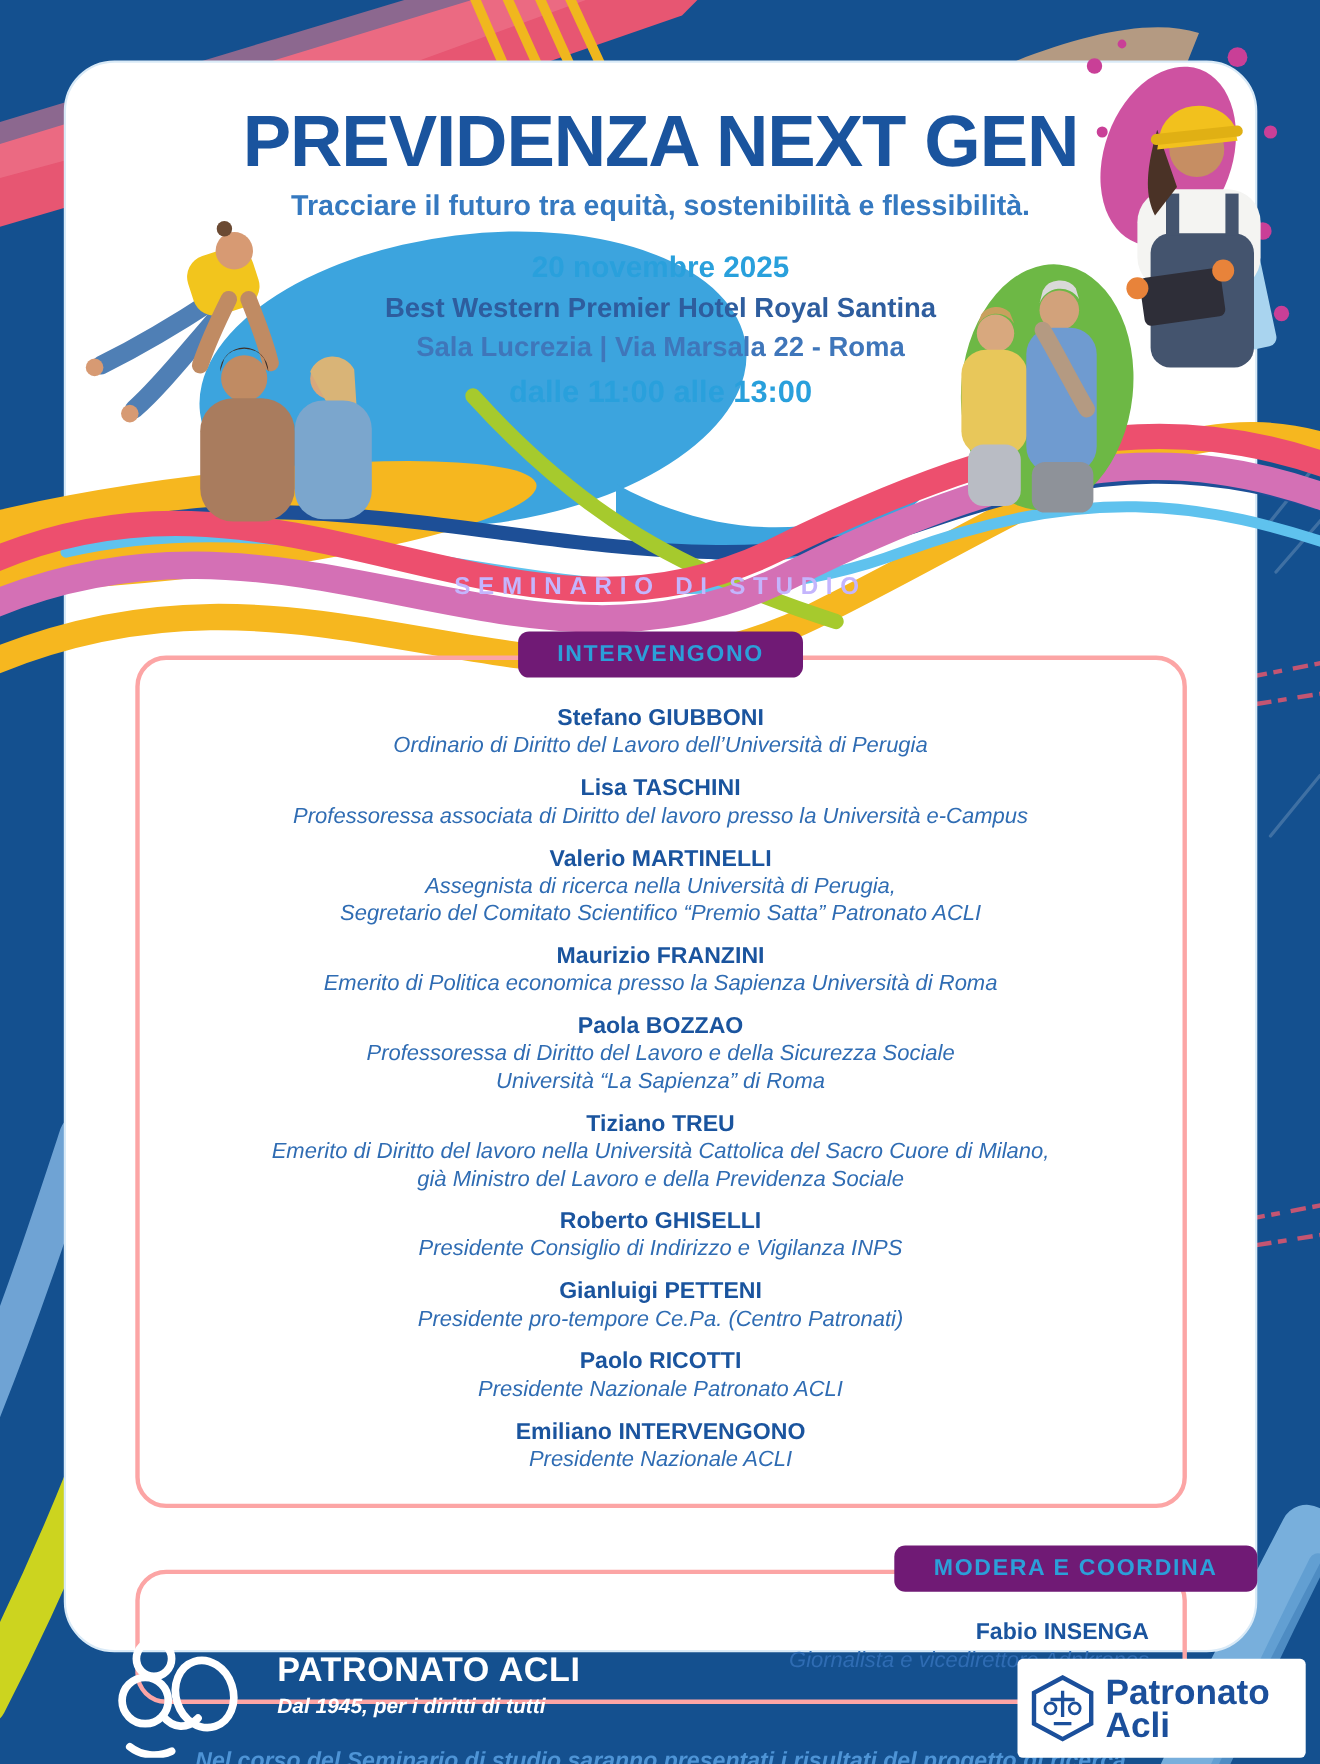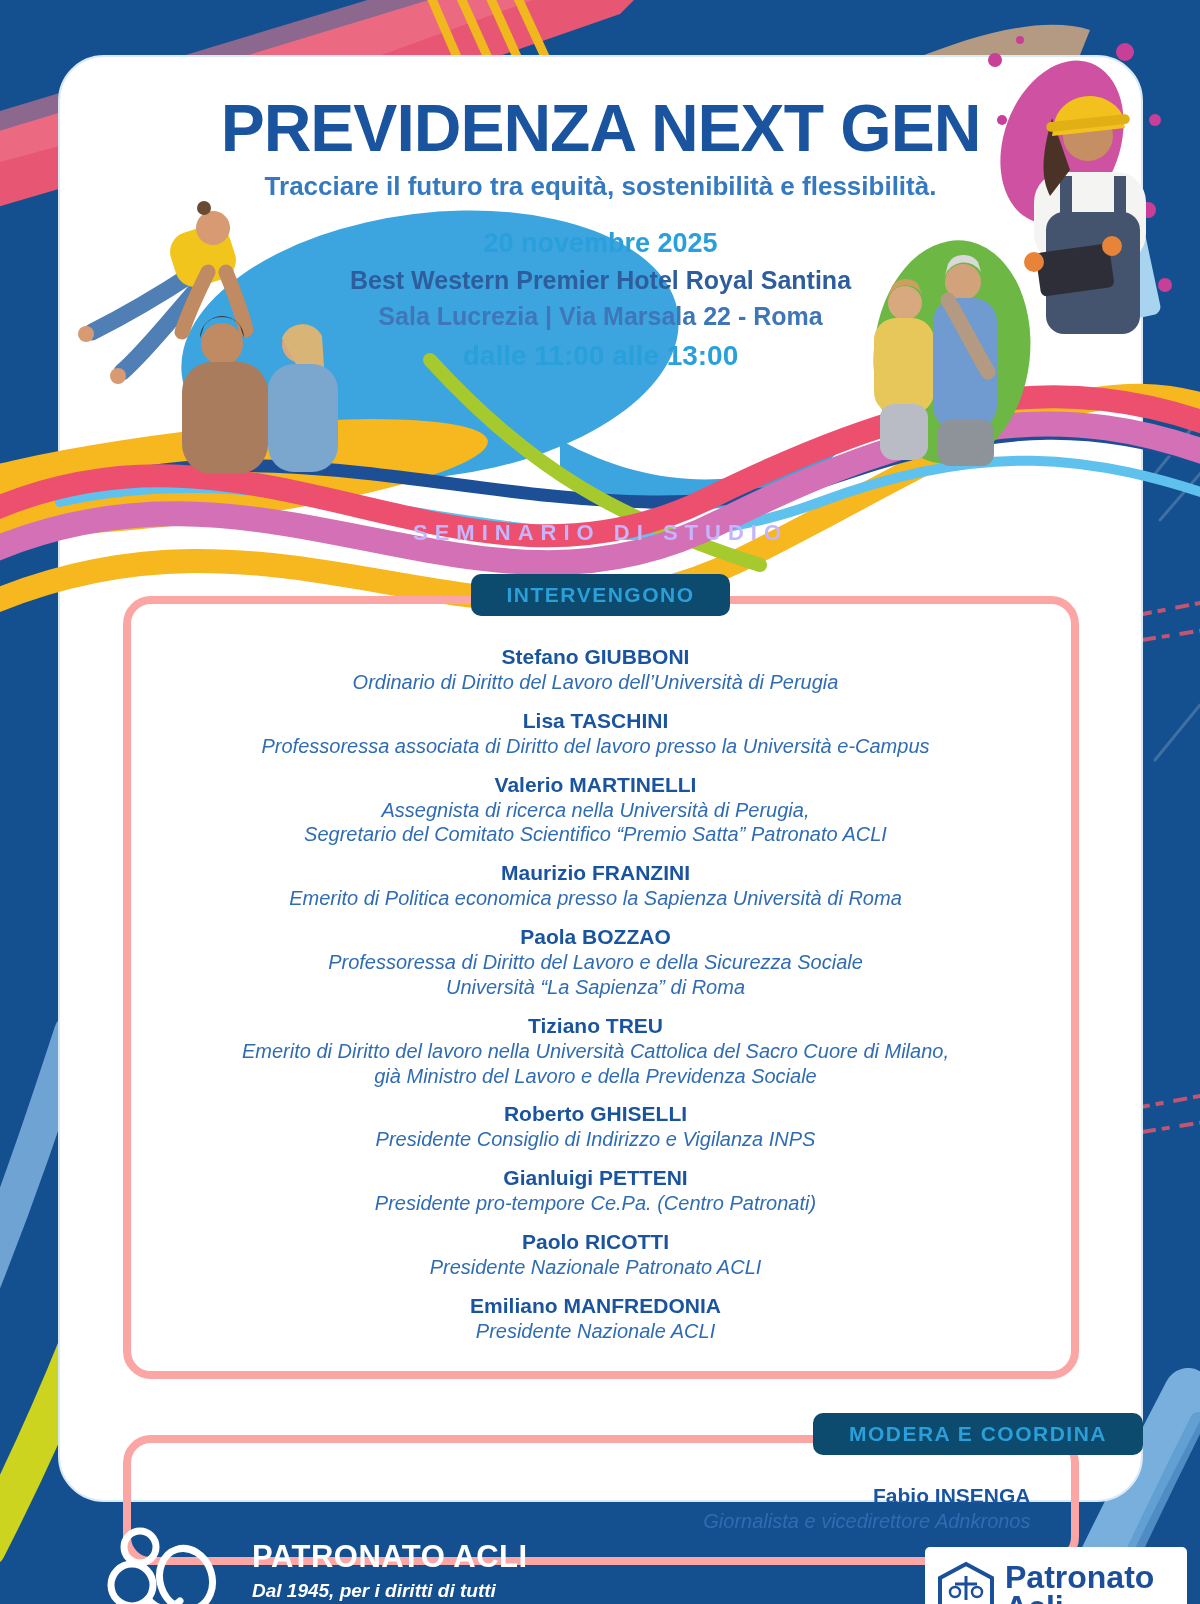--- a/index.html
+++ b/index.html
@@ -12,32 +12,32 @@
   .fg-decor{z-index:2;}
   .content{position:absolute;left:58px;top:55px;width:1085px;z-index:3;text-align:center;}
   .title{margin-top:40px;font-size:66px;font-weight:800;letter-spacing:-1px;color:#1a549e;line-height:1.0;}
   .subtitle{margin-top:10px;font-size:26px;font-weight:600;color:#3579c0;}
   .date-line{margin-top:26px;font-size:27px;font-weight:800;color:#29a0dc;}
   .venue-line{margin-top:7px;font-size:25px;font-weight:800;color:#2e5d9e;text-align:center;}
   .address-line{margin-top:7px;font-size:25px;font-weight:700;color:#3f76ba;}
   .time-line{margin-top:9px;font-size:28px;font-weight:800;color:#29a0dc;}
   .kind-heading{margin-top:148px;font-size:22px;font-weight:700;letter-spacing:7px;color:#c4b5fd;}
   .panel{margin-top:28px;}
-  .pill{display:inline-block;position:relative;z-index:4;background:#0c4a6e;color:#2b9fd9;
+  .pill{display:inline-block;position:relative;z-index:4;background:#701a75;color:#2b9fd9;
         font-size:21px;font-weight:800;letter-spacing:1.5px;padding:9px 36px;border-radius:10px;}
-  .panel-box{width:956px;margin:-20px auto 0 auto;border:8px solid #fca5a5;border-radius:28px;
-             padding:40px 40px 14px 30px;box-sizing:border-box;background:transparent;}
+  .panel-box{width:956px;margin:-20px auto 0 auto;border:4px solid #fca5a5;border-radius:28px;
+             padding:40px 30px 14px 30px;box-sizing:border-box;background:transparent;}
   .speaker{margin-bottom:13px;}
   .speaker-name{font-size:21px;font-weight:800;color:#1a549e;line-height:1.24;}
   .speaker-desc{font-size:20px;font-style:italic;font-weight:500;color:#2f6cb3;line-height:1.24;}
   .moderator-panel{margin-top:34px;text-align:right;}
   .moderator-panel .panel-box{padding-bottom:10px;}
   .note{margin-top:36px;line-height:1.55;}
   .note-light{font-size:21px;font-style:italic;font-weight:600;color:#4e94d6;}
-  .footer{position:absolute;left:0;top:1505px;width:1200px;height:99px;z-index:3;}
+  .footer{position:absolute;left:0;top:1466px;width:1200px;height:99px;z-index:3;}
   .footer-left{position:absolute;left:88px;top:12px;display:flex;align-items:flex-start;}
   .logo80{width:150px;height:120px;}
   .org-block{margin-left:14px;margin-top:22px;text-align:left;}
   .org-name{font-size:31px;font-weight:800;color:#ffffff;letter-spacing:0.5px;}
   .org-tagline{font-size:19px;font-style:italic;font-weight:600;color:#ffffff;margin-top:5px;}
   .footer-badge{position:absolute;left:925px;top:42px;width:262px;height:90px;background:#ffffff;
                 border-radius:5px;display:flex;align-items:center;padding:8px 10px;box-sizing:border-box;}
   .badge-text{margin-left:8px;text-align:left;line-height:0.95;}
   .badge-line{font-size:32px;font-weight:800;color:#1b4f9b;}
 </style>
@@ -227,21 +227,21 @@
           </div>
 
           <div class="speaker">
             <div class="speaker-name">Paolo RICOTTI</div>
             <div>
               <div class="speaker-desc">Presidente Nazionale Patronato ACLI</div>
             </div>
           </div>
 
           <div class="speaker">
-            <div class="speaker-name">Emiliano MANFREDONIA</div>
+            <div class="speaker-name">Emiliano INTERVENGONO</div>
             <div>
               <div class="speaker-desc">Presidente Nazionale ACLI</div>
             </div>
           </div>
         </div>
     </div>
 
     <div class="panel moderator-panel">
       <div class="pill">MODERA E COORDINA</div>
       <div class="panel-box">

